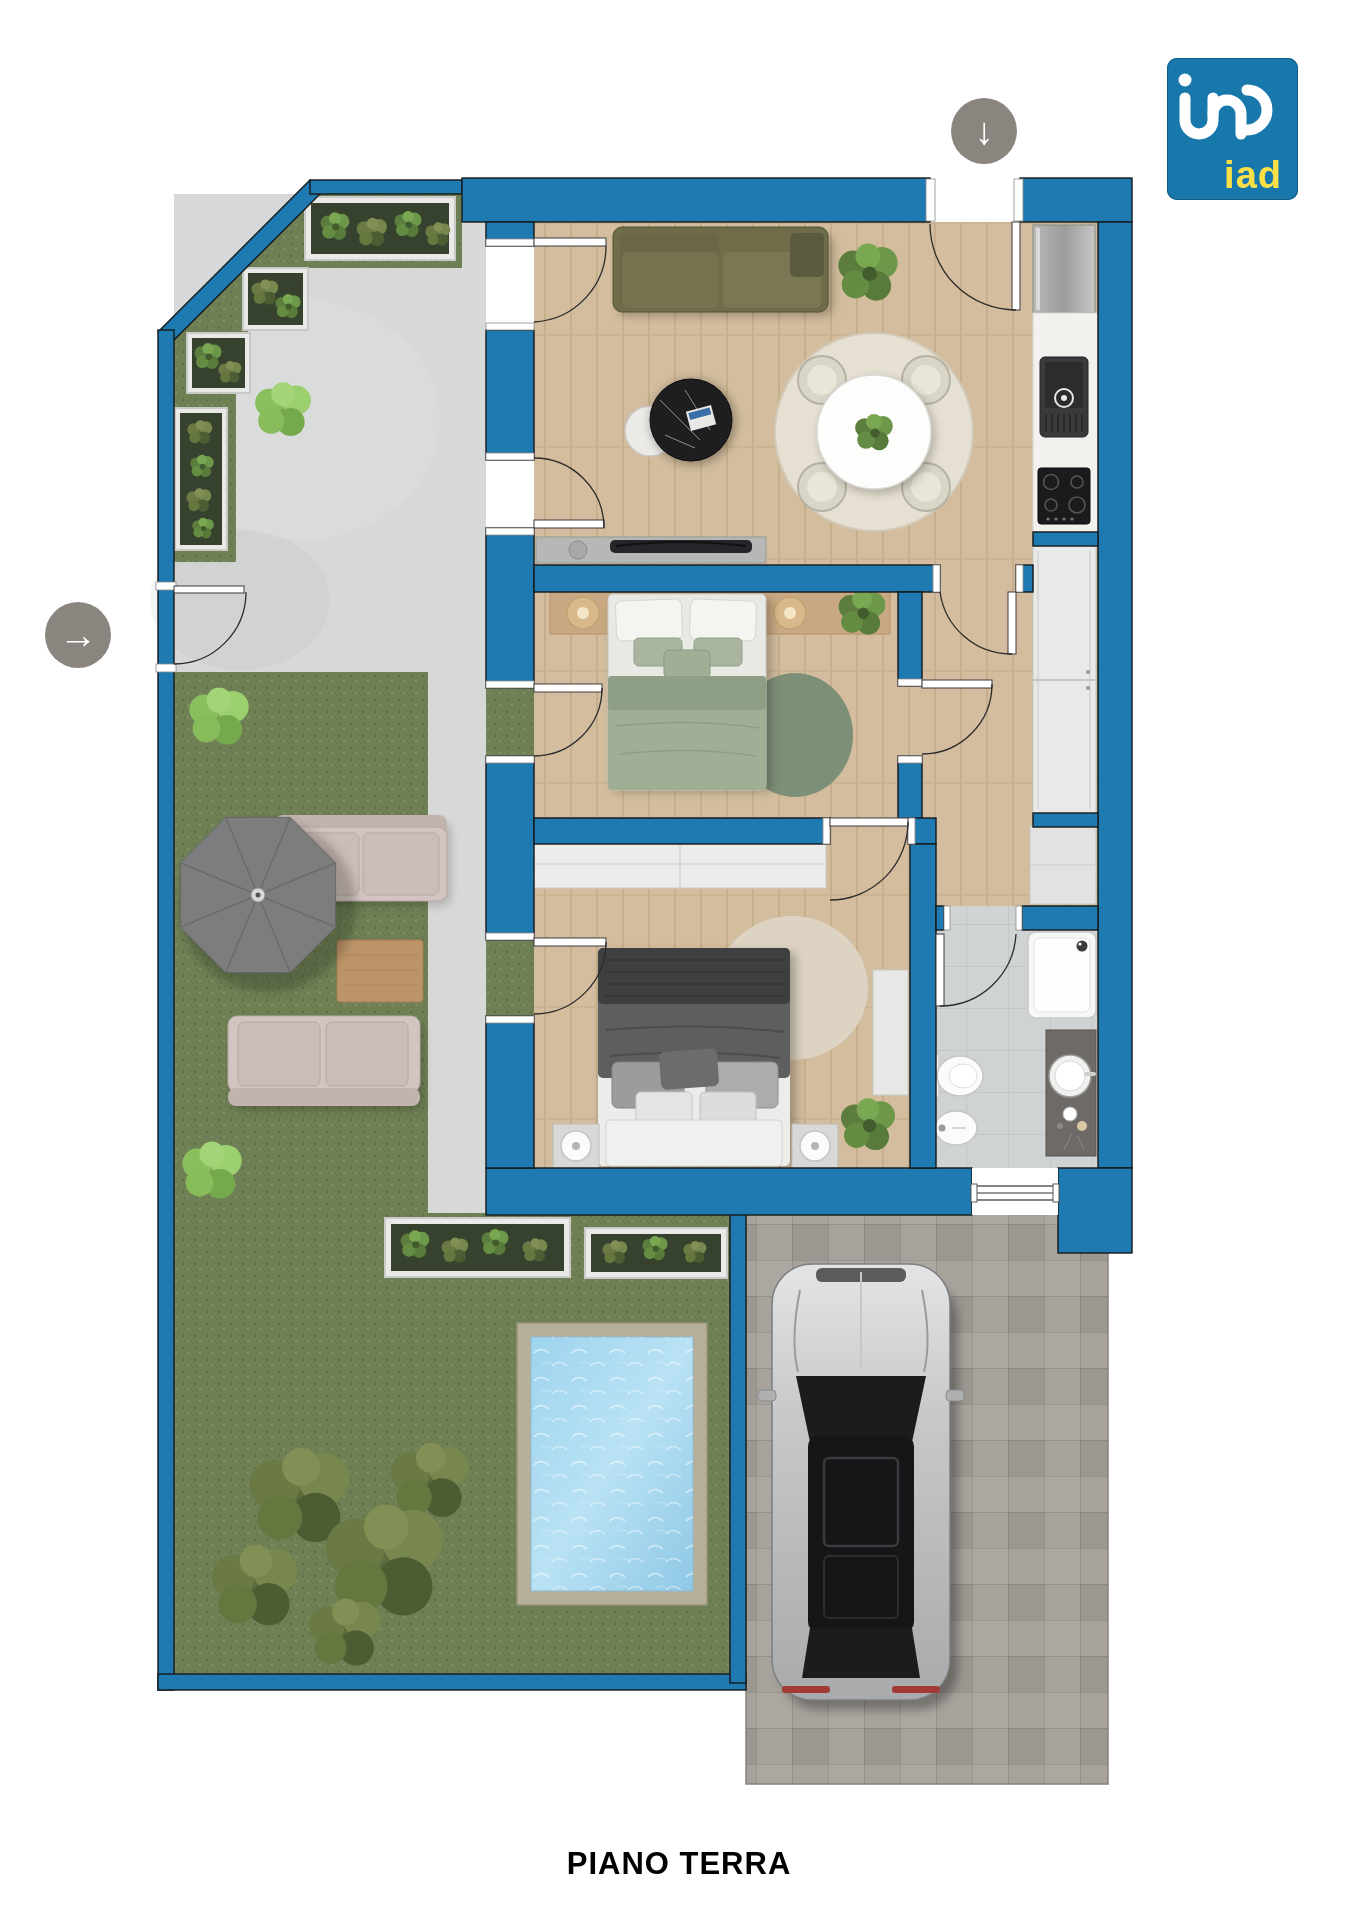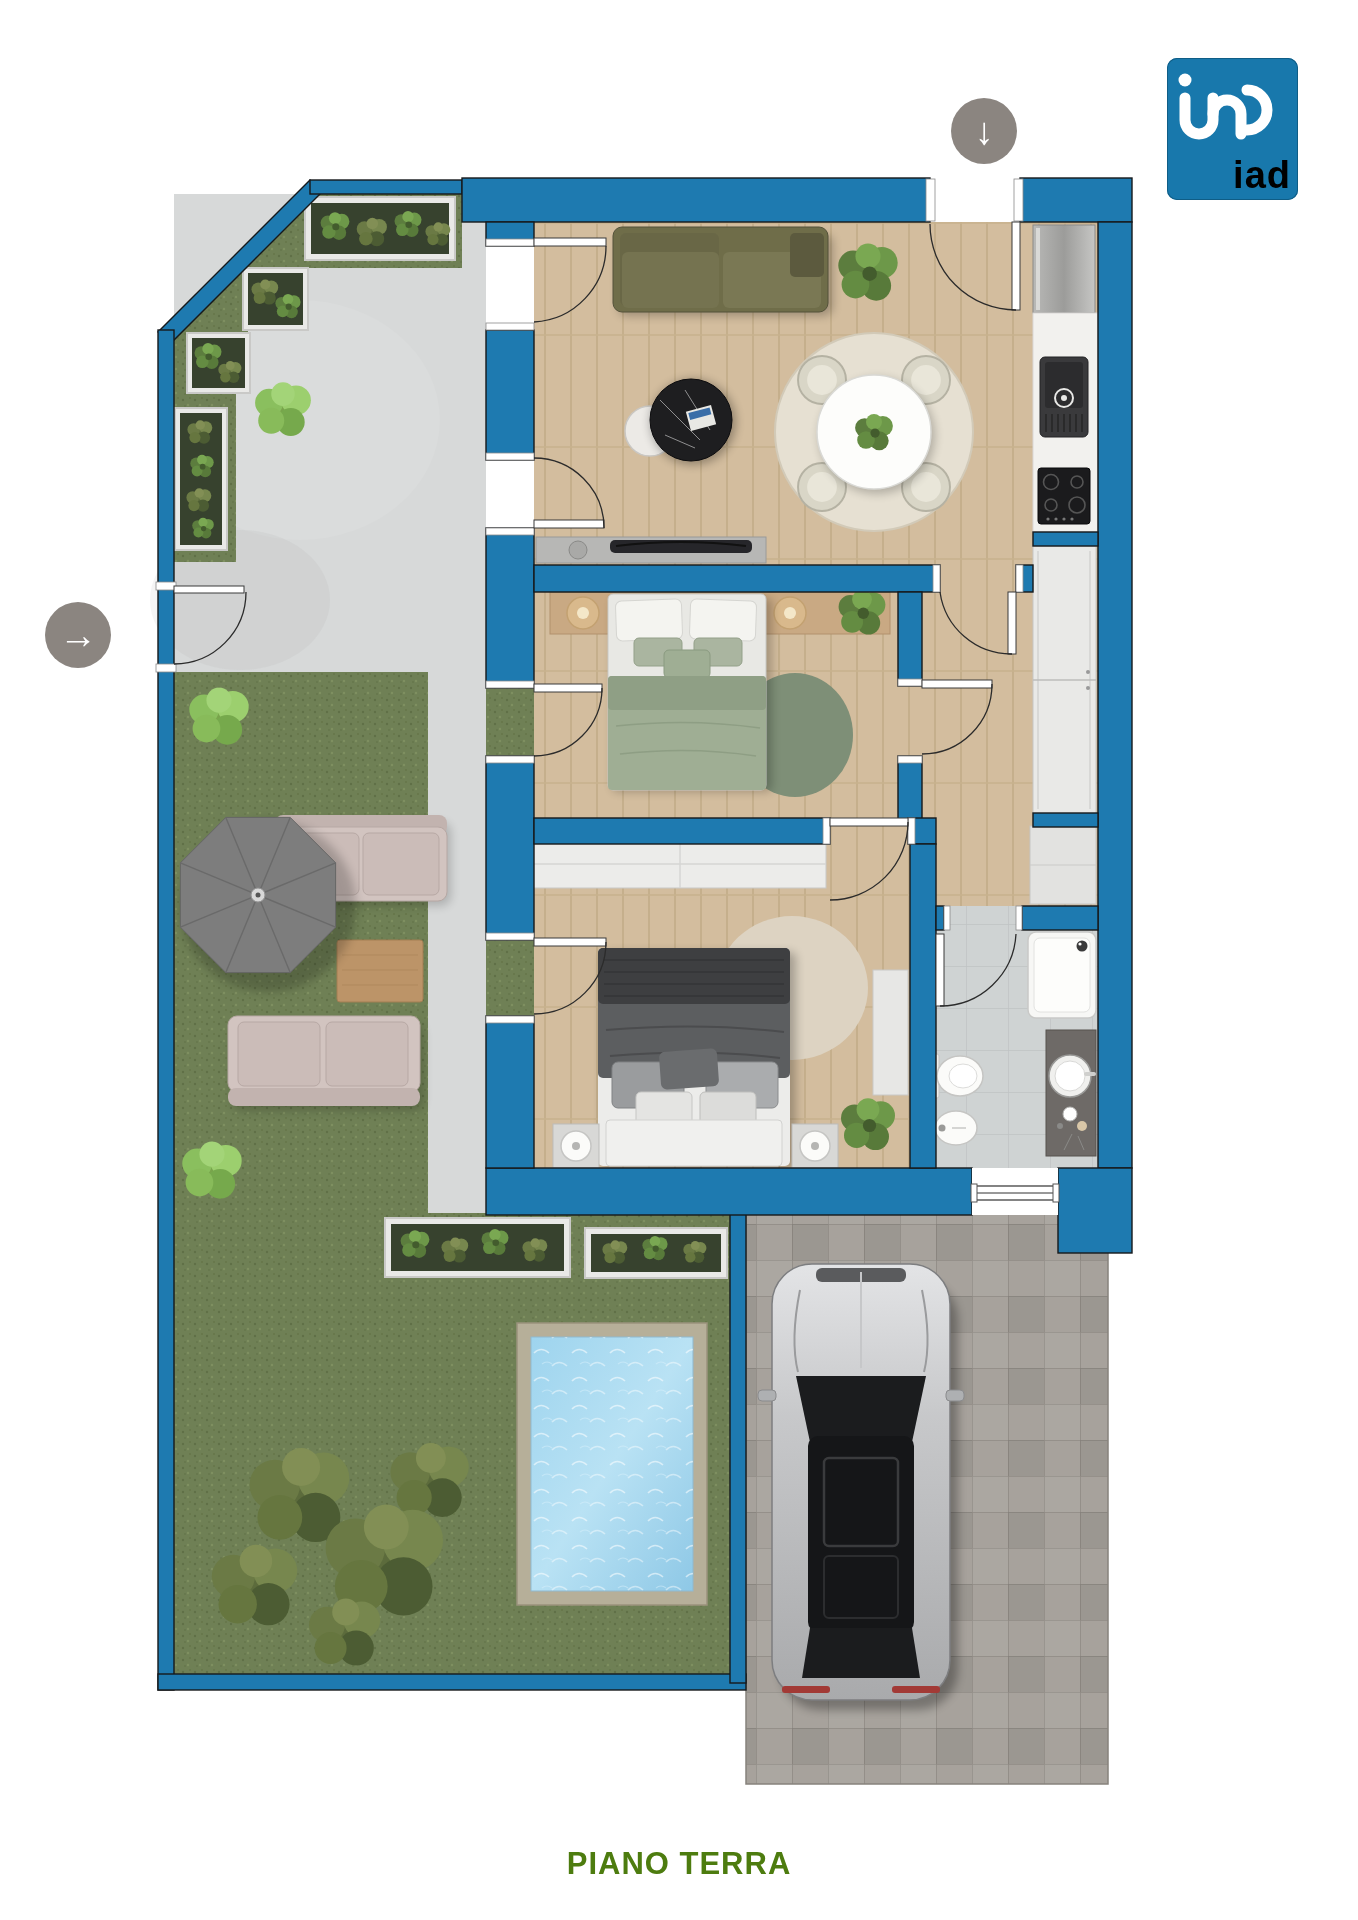--- a/index.html
+++ b/index.html
@@ -2,28 +2,28 @@
 <html><head>
 <meta charset="utf-8">
 <style>
   html,body{margin:0;padding:0;background:#fff;}
   .canvas{position:relative;width:1358px;height:1920px;background:#ffffff;overflow:hidden;
           font-family:"Liberation Sans", sans-serif;}
   .plan-svg{position:absolute;left:0;top:0;}
   .brand-logo{position:absolute;left:1167px;top:58px;width:131px;height:142px;background:#1878ac;
               border-radius:10px;box-shadow:0 0 0 1px #0f5d86 inset;}
   .brand-logo .mono{position:absolute;left:8px;top:10px;}
-  .brand-logo .brand-text{position:absolute;right:7px;bottom:6px;color:#000000;font-weight:bold;
+  .brand-logo .brand-text{position:absolute;right:16px;bottom:6px;color:#fde047;font-weight:bold;
               font-size:38px;letter-spacing:1px;line-height:1;}
   .round-arrow{position:absolute;width:66px;height:66px;border-radius:50%;background:#8b8580;
               display:flex;align-items:center;justify-content:center;color:#fff;
               font-size:38px;font-weight:bold;line-height:1;}
   .arrow-top{left:951px;top:98px;}
   .arrow-left{left:45px;top:602px;}
-  .floor-title{position:absolute;left:0;top:1846px;width:100%;text-align:center;color:#4d7c0f;
+  .floor-title{position:absolute;left:0;top:1846px;width:100%;text-align:center;color:#000000;
               font-size:31px;font-weight:bold;letter-spacing:1px;}
 </style>
 </head>
 <body>
 
 <div class="canvas">
 
 <svg class="plan-svg" width="1358" height="1920" viewBox="0 0 1358 1920" xmlns="http://www.w3.org/2000/svg">
   <defs>
     <pattern id="wood" width="26" height="112" patternUnits="userSpaceOnUse">

